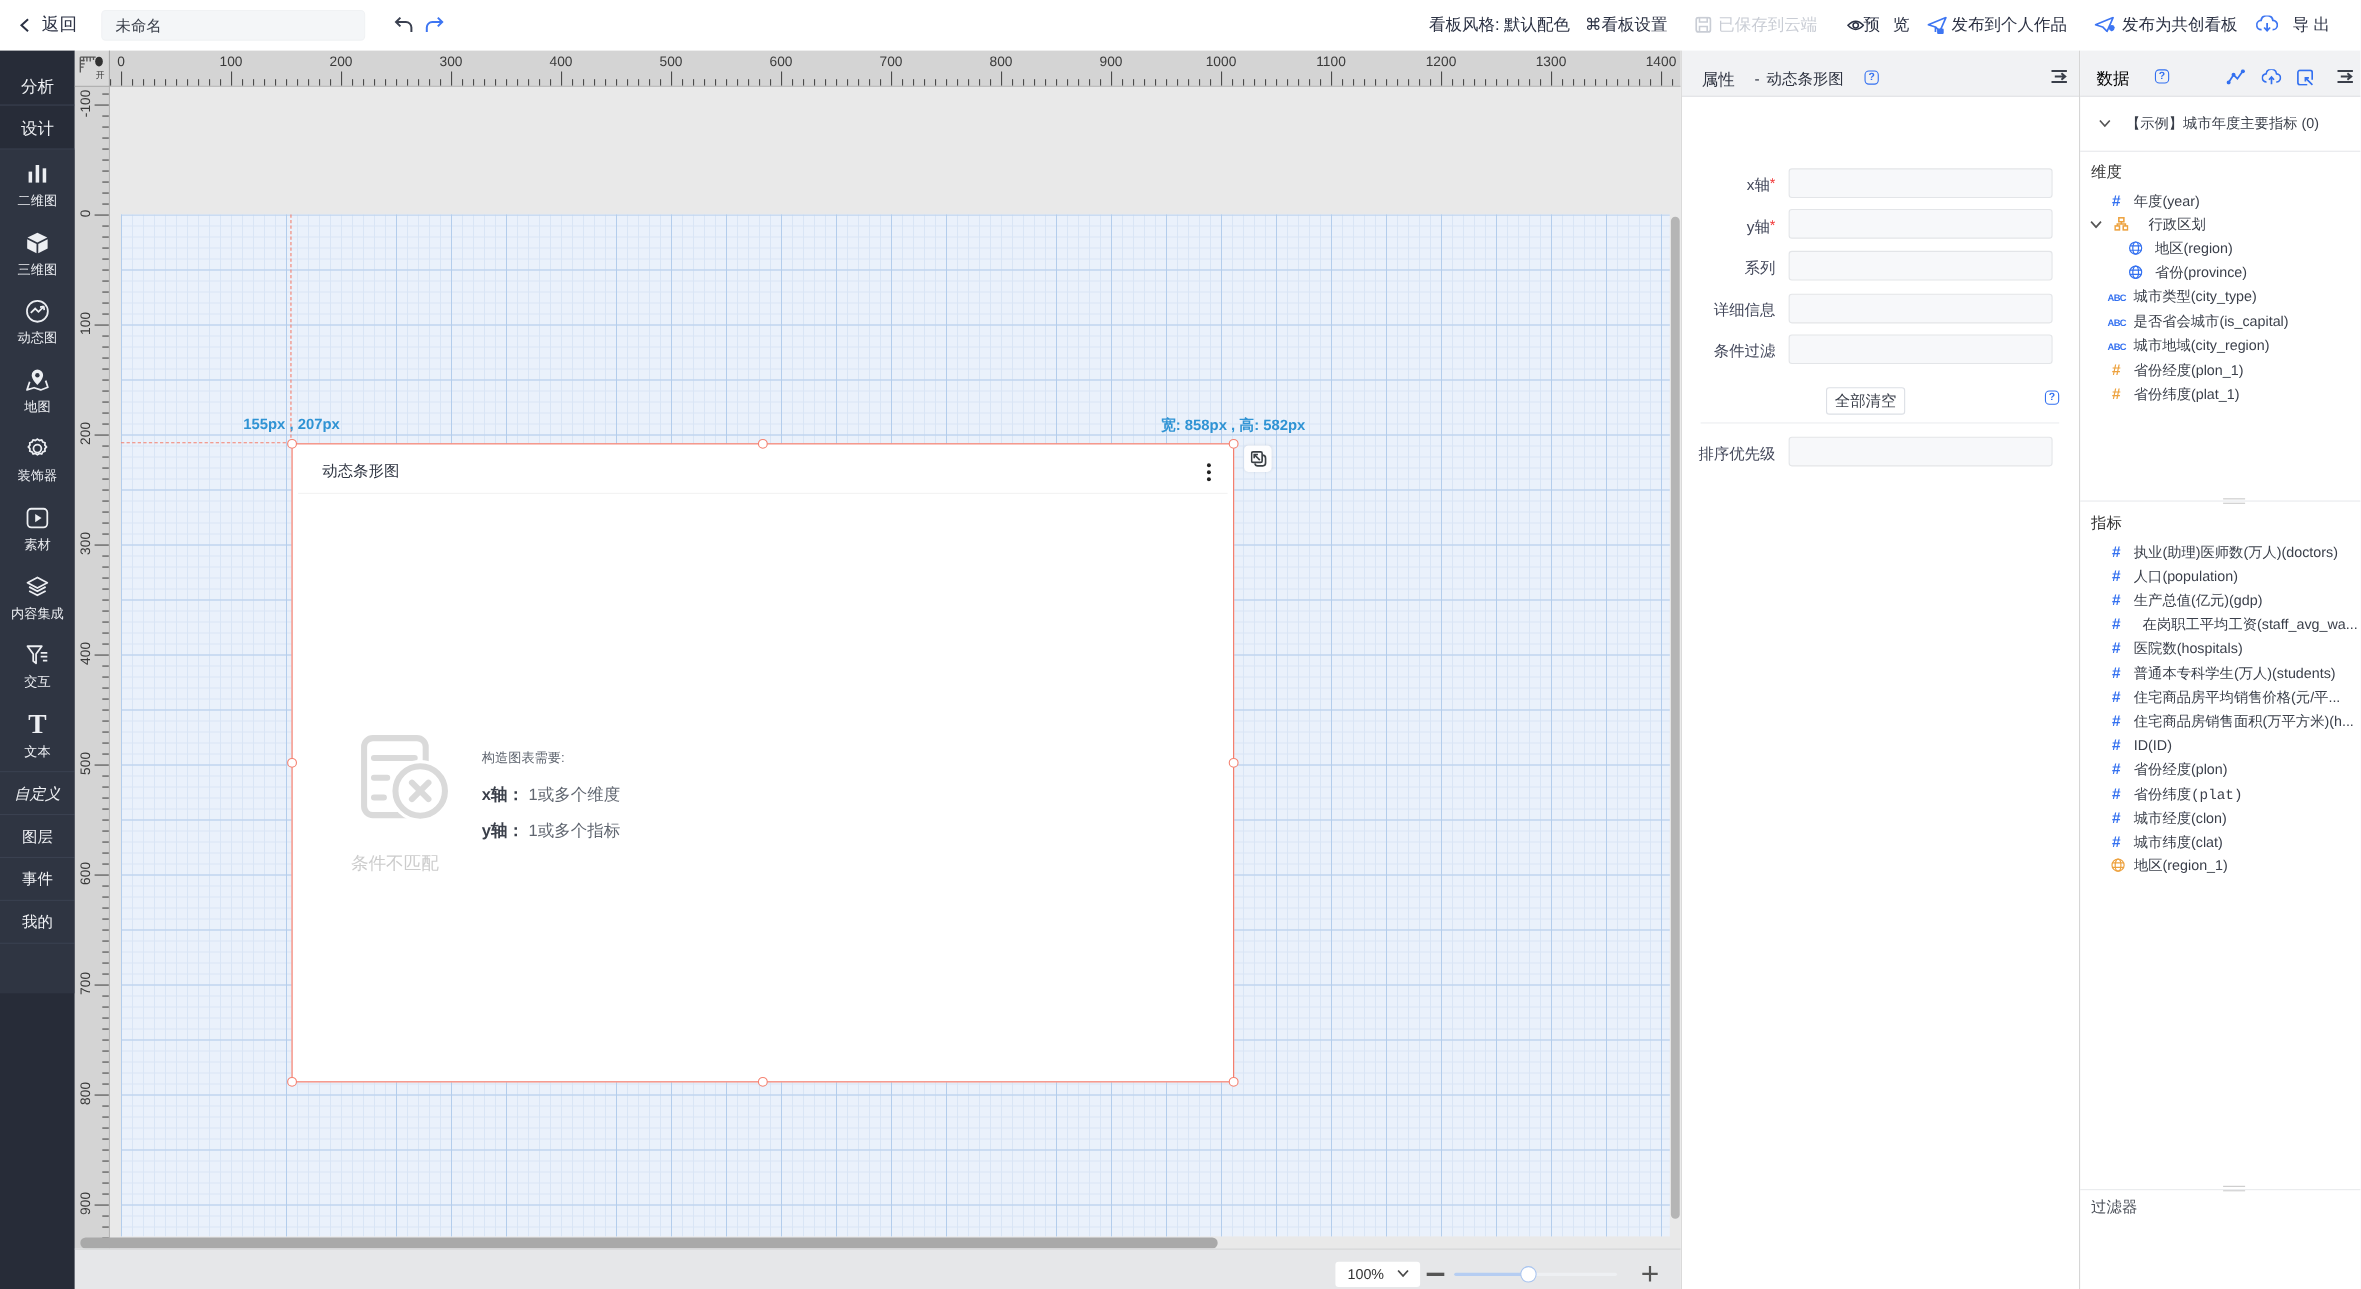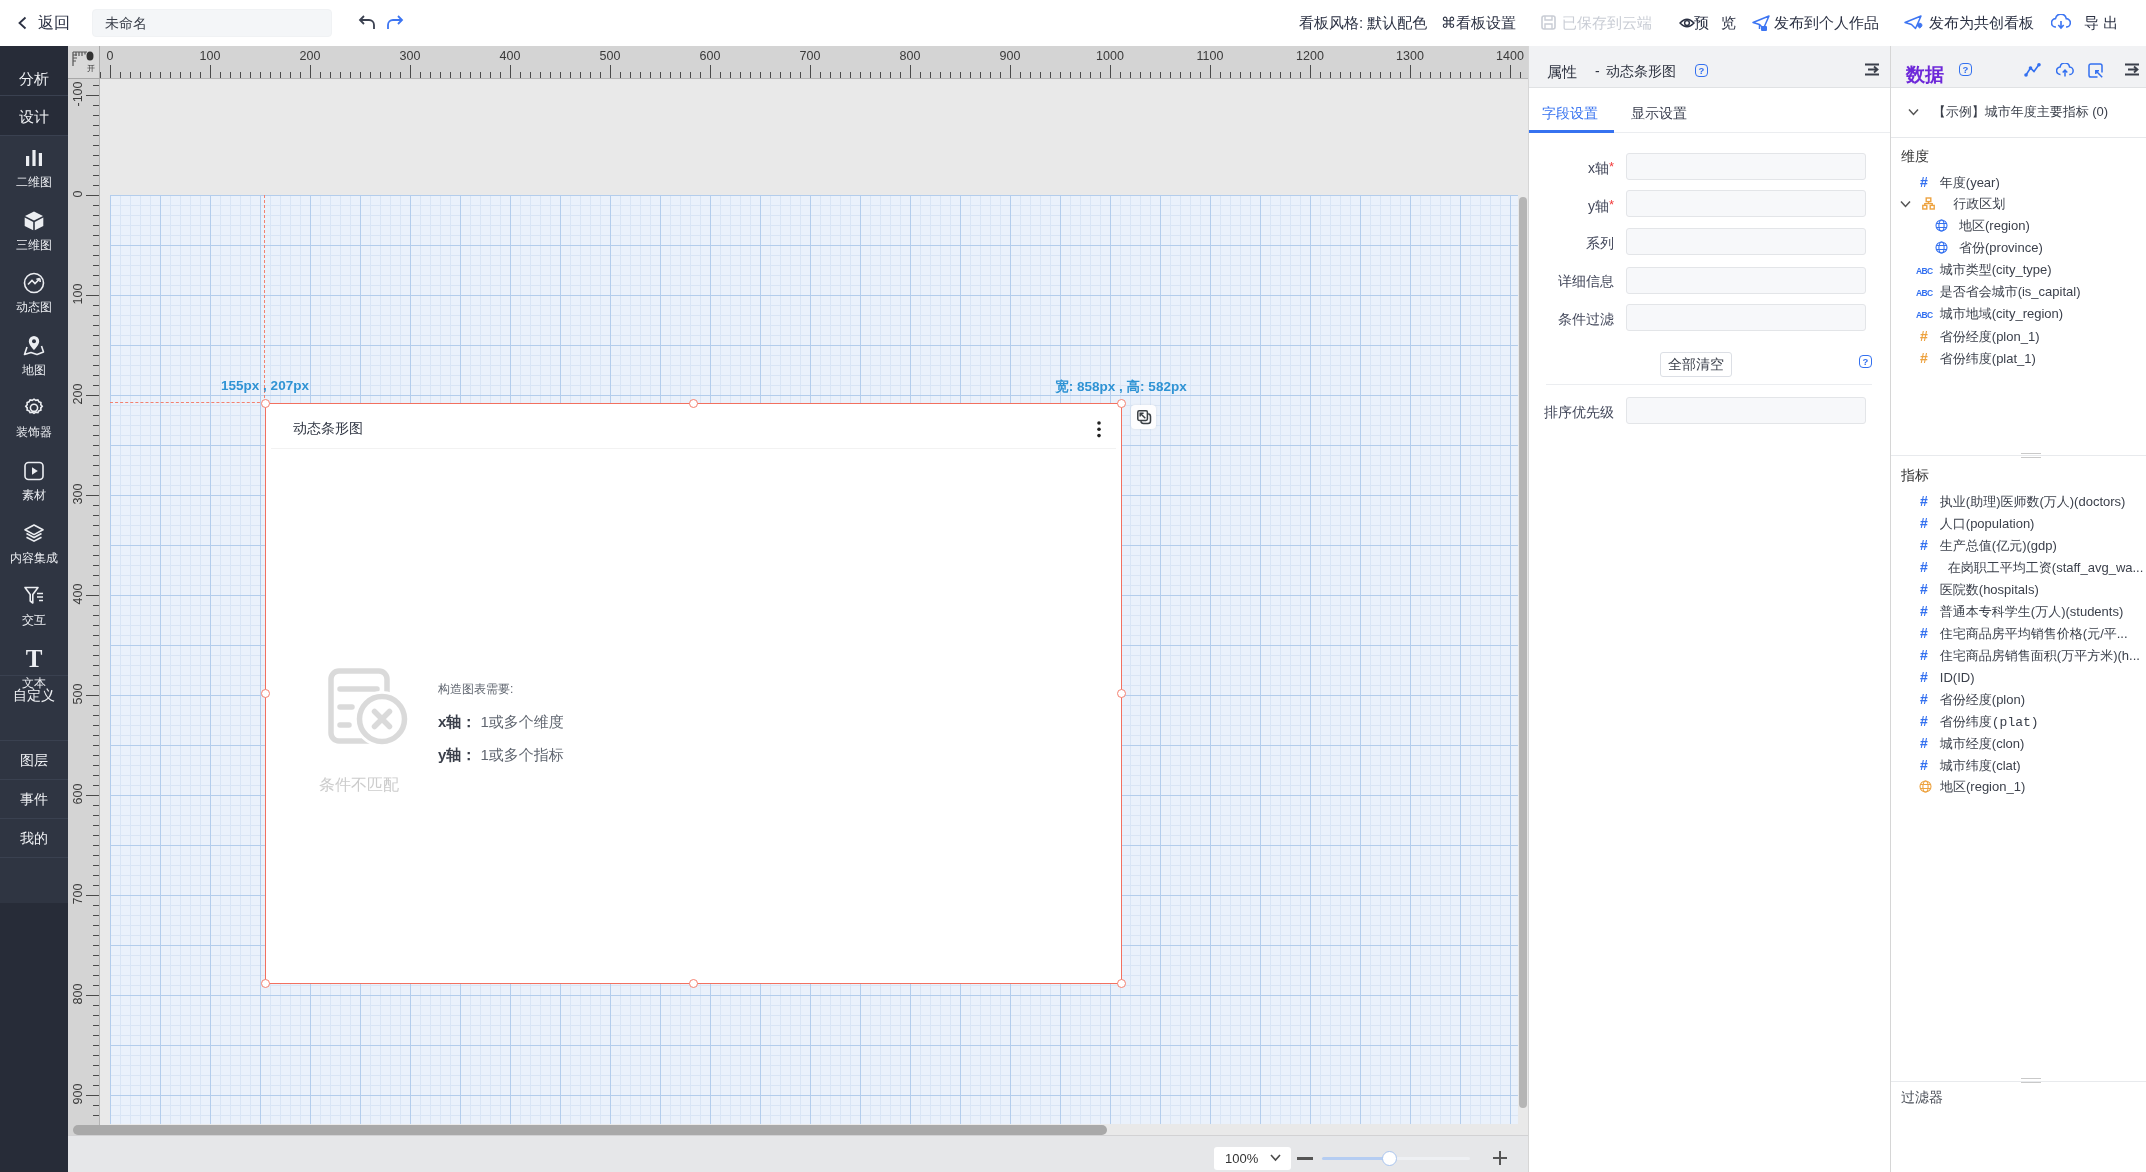--- a/index.html
+++ b/index.html
@@ -213,21 +213,21 @@
         </svg>
       </div>
       <div class="lbl">交互</div>
     </div>
     <div class="sb-item" style="top:600.8px;">
       <div style="height:24px;display:flex;justify-content:center;">
         <div style="font-family:'Liberation Serif',serif;font-size:25px;font-weight:bold;line-height:24px;color:#eceef2;">T</div>
       </div>
       <div class="lbl">文本</div>
     </div>
-    <div class="sb-text" style="top:629px;">自定义</div>
+    <div class="sb-text" style="top:655px;font-style:italic;">自定义</div>
     <div class="sb-text" style="top:694px;">图层</div>
     <div class="sb-text" style="top:733px;">事件</div>
     <div class="sb-text" style="top:772px;">我的</div>
     <div style="position:absolute;top:811px;left:0;width:68px;border-top:1px solid #3a4150;"></div>
   </div>
 
 <div id="corner">
   <svg width="30" height="31" viewBox="0 0 30 31">
       <path d="M5 6 v14 M5 6 h14 M8 6 v4 M11 6 v4 M14 6 v4 M17 6 v2.5 M5 9 h4 M5 12 h4 M5 15 h3" stroke="#555" stroke-width="1.2" fill="none"></path>
       <ellipse cx="22" cy="10" rx="3.5" ry="4.5" fill="#333"></ellipse>
@@ -586,45 +586,40 @@
   <div class="hdr">
     <span style="position:absolute;left:18px;top:17px;font-size:15px;color:#2e3340;">属性</span>
     <span style="position:absolute;left:66px;top:17px;font-size:14px;color:#2e3340;">-</span>
     <span style="position:absolute;left:77px;top:17px;font-size:14px;color:#2e3340;">动态条形图</span>
     <span class="qicon" style="position:absolute;left:166px;top:18px;">?</span>
     <svg style="position:absolute;right:10px;top:17px;" width="16" height="13" viewBox="0 0 16 13">
         <path d="M1 1.5 h14 M1 11.5 h14" stroke="#3a3f4a" stroke-width="1.8"></path>
         <path d="M4 6.5 h9 M10 3.5 l3.5 3 L10 9.5" fill="none" stroke="#3a3f4a" stroke-width="1.8"></path>
       </svg>
   </div>
-  <div class="tabs">
-    <span style="position:absolute;left:13px;top:17px;font-size:14px;color:#3672f0;">字段设置</span>
-    <span style="position:absolute;left:102px;top:17px;font-size:14px;color:#3c4050;">显示设置</span>
-    <div style="position:absolute;left:0px;top:42px;width:85px;height:2.5px;background:#3672f0;"></div>
-  </div>
   <div class="plabel" style="left:5px;top:113px;">x轴<span class="star">*</span></div>
     <div class="pinput" style="top:107px;"></div>
   <div class="plabel" style="left:5px;top:151px;">y轴<span class="star">*</span></div>
     <div class="pinput" style="top:144px;"></div>
   <div class="plabel" style="left:5px;top:189px;">系列</div>
     <div class="pinput" style="top:182px;"></div>
   <div class="plabel" style="left:5px;top:227px;">详细信息</div>
     <div class="pinput" style="top:221px;"></div>
   <div class="plabel" style="left:5px;top:265px;">条件过滤</div>
     <div class="pinput" style="top:258px;"></div>
   <div style="position:absolute;left:131px;top:306px;width:72px;height:25px;border:1px solid #dcdfe5;border-radius:3px;font-size:14px;color:#3a3f4a;text-align:center;line-height:23px;">全部清空</div>
   <span class="qicon" style="position:absolute;right:18px;top:309px;">?</span>
   <div style="position:absolute;left:17px;top:338px;width:326px;border-top:1px solid #ebedf0;"></div>
   <div class="plabel" style="left:5px;top:358px;">排序优先级</div>
     <div class="pinput" style="top:351px;"></div>
 </div>
 
 <div id="data">
   <div class="hdr">
-    <span style="position:absolute;left:15px;top:16px;font-size:19px;color:#6d28d9;font-weight:bold;">数据</span>
+    <span style="position:absolute;left:15px;top:16px;font-size:15px;color:#000000;">数据</span>
     <span class="qicon" style="position:absolute;left:68px;top:17px;">?</span>
     <svg style="position:absolute;left:133px;top:17px;" width="17" height="14" viewBox="0 0 17 14">
         <path d="M2 12 L6.5 5 L10 8.5 L15 1.5" fill="none" stroke="#3370f0" stroke-width="1.6"></path>
         <circle cx="2" cy="12" r="1.8" fill="#3370f0"></circle>
         <circle cx="6.5" cy="5" r="1.8" fill="#3370f0"></circle>
         <circle cx="15" cy="1.8" r="1.8" fill="#3370f0"></circle>
       </svg>
     <svg style="position:absolute;left:165px;top:17px;" width="18" height="15" viewBox="0 0 18 15">
         <path d="M4.5 11.5 a3.7 3.7 0 0 1 -0.4 -7.4 a4.8 4.8 0 0 1 9.5 0 a3.5 3.5 0 0 1 -0.3 7.4" fill="none" stroke="#3370f0" stroke-width="1.5"></path>
         <path d="M9 13.5 v-6 M6.7 9.5 L9 7 l2.3 2.5" fill="none" stroke="#3370f0" stroke-width="1.5"></path>

